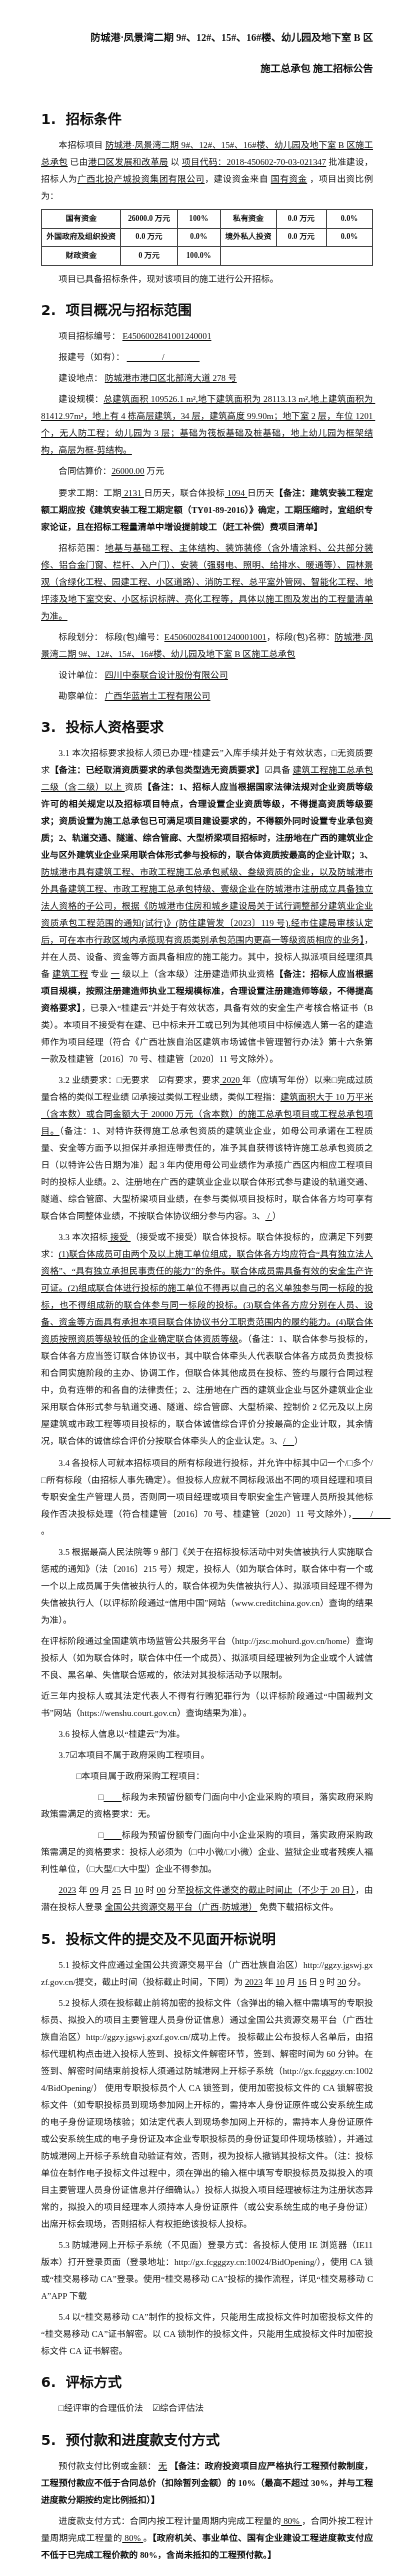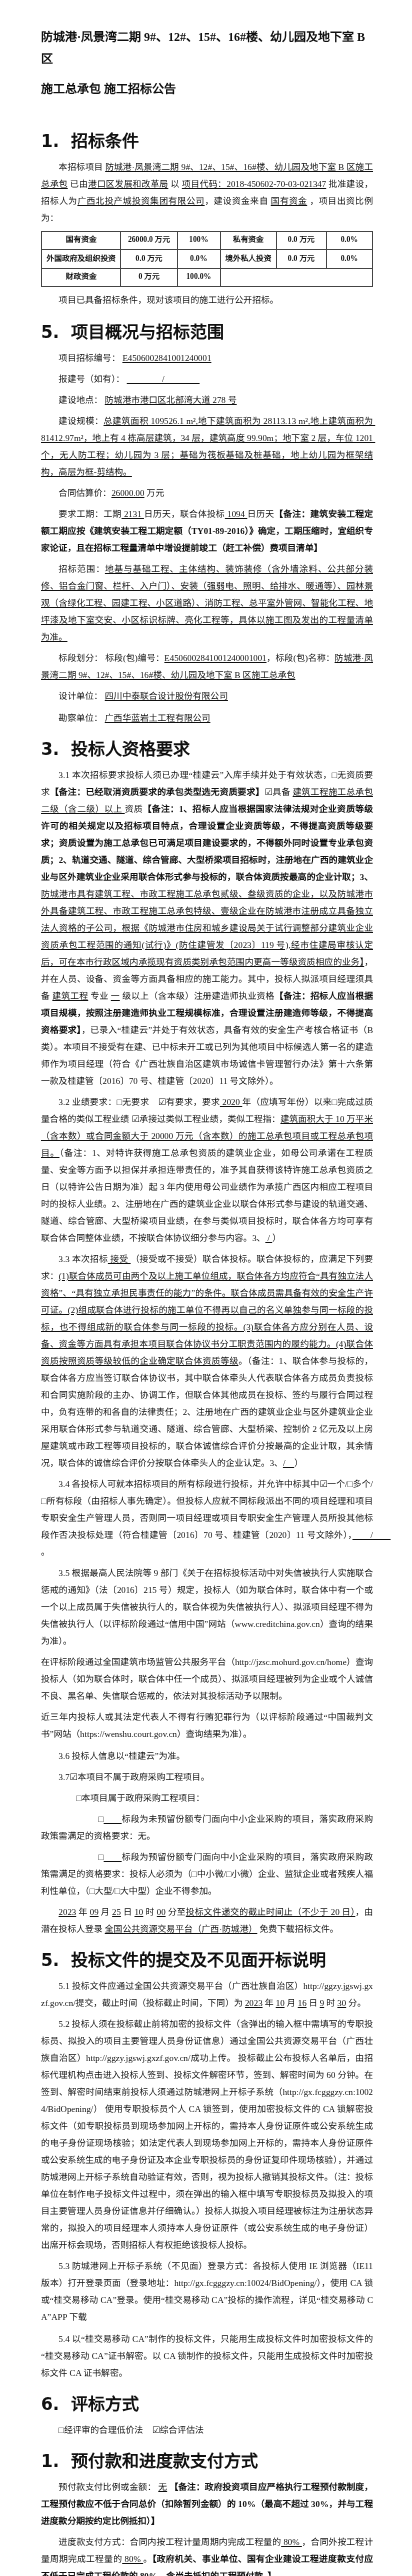--- a/index.html
+++ b/index.html
@@ -4,27 +4,27 @@
 <style>
   html,body{margin:0;padding:0;background:#ffffff;}
   .page{
     width:412px; min-height:2632px; box-sizing:border-box;
     background:#ffffff; color:#111;
     padding:24px 39px 20.6px 41px;
     font-family:"Liberation Serif","DejaVu Serif","DejaVu Sans",serif;
     font-size:8.8px; line-height:17px;
   }
   .doc-title{
-    text-align:left; font-weight:bold; font-size:12px; line-height:21.6px;
+    text-align:right; font-weight:bold; font-size:10px; line-height:21.6px;
     margin:3.1px 0 0 0;
   }
   .doc-title .t2{margin-top:9px;}
   .sec-h{
     font-family:"DejaVu Sans","Liberation Sans",sans-serif;
-    font-weight:bold; font-size:17px; line-height:15.5px;
+    font-weight:bold; font-size:14px; line-height:15.5px;
     margin:15.5px 0 9.3px 0; white-space:pre-wrap;
   }
   .sec-h.first{margin-top:33px;}
   .para{
     margin:0 0 4.1px 0; text-align:justify; text-indent:2em;
     word-break:break-all; white-space:pre-wrap;
   }
   .para.noind{text-indent:0;}
   .para.ind4{text-indent:4em;font-family:Liberation Serif, serif;}
   .para.ind6{text-indent:6.5em;}
@@ -76,21 +76,21 @@
       <td>财政资金</td>
       <td>0 万元</td>
       <td>100.0%</td>
       <td colspan="3"></td>
     </tr>
   </tbody>
     </table>
 
   <p class="para"><span class="sg-p">项目已具备招标条件，现对该项目的施工进行公开招标。</span></p>
 
-  <h2 class="sec-h">5.  项目概况与招标范围</h2>
+  <h2 class="sec-h">2.  项目概况与招标范围</h2>
   <p class="para"><span class="sg-p">项目招标编号： </span><span class="sg-u">E4506002841001240001</span></p>
   <p class="para"><span class="sg-p">报建号（如有）： </span><span class="sg-u">　　　　/　　　　</span></p>
   <p class="para"><span class="sg-p">建设地点： </span><span class="sg-u">防城港市港口区北部湾大道 278 号</span></p>
   <p class="para"><span class="sg-p">建设规模：</span><span class="sg-u">总建筑面积 109526.1 m²,地下建筑面积为 28113.13 m²,地上建筑面积为 81412.97m²，地上有 4 栋高层建筑，34 层，建筑高度 99.90m；地下室 2 层，车位 1201 个，无人防工程；幼儿园为 3 层；基础为筏板基础及桩基础，地上幼儿园为框架结构，高层为框-剪结构。</span></p>
   <p class="para"><span class="sg-p">合同估算价：</span><span class="sg-u">26000.00</span><span class="sg-p"> 万元</span></p>
   <p class="para"><span class="sg-p">要求工期：工期</span><span class="sg-u"> 2131 </span><span class="sg-p">日历天，联合体投标</span><span class="sg-u"> 1094 </span><span class="sg-p">日历天</span><span class="sg-b">【备注：建筑安装工程定额工期应按《建筑安装工程工期定额（TY01-89-2016）》确定，工期压缩时，宜组织专家论证，且在招标工程量清单中增设提前竣工（赶工补偿）费项目清单】</span></p>
   <p class="para"><span class="sg-p">招标范围：</span><span class="sg-u">地基与基础工程、主体结构、装饰装修（含外墙涂料、公共部分装修、铝合金门窗、栏杆、入户门）、安装（强弱电、照明、给排水、暖通等）、园林景观（含绿化工程、园建工程、小区道路）、消防工程、总平室外管网、智能化工程、地坪漆及地下室交安、小区标识标牌、亮化工程等，具体以施工图及发出的工程量清单为准。</span></p>
   <p class="para"><span class="sg-p">标段划分： 标段(包)编号：</span><span class="sg-u">E4506002841001240001001</span><span class="sg-p">，标段(包)名称：</span><span class="sg-u">防城港·凤景湾二期 9#、12#、15#、16#楼、幼儿园及地下室 B 区施工总承包</span></p>
   <p class="para"><span class="sg-p">设计单位： </span><span class="sg-u">四川中泰联合设计股份有限公司</span></p>
   <p class="para"><span class="sg-p">勘察单位： </span><span class="sg-u">广西华蓝岩土工程有限公司</span></p>
@@ -113,18 +113,18 @@
 
   <h2 class="sec-h">5.  投标文件的提交及不见面开标说明</h2>
   <p class="para"><span class="sg-p">5.1 投标文件应通过全国公共资源交易平台（广西壮族自治区）http://ggzy.jgswj.gxzf.gov.cn/提交，截止时间（投标截止时间，下同）为 </span><span class="sg-u">2023</span><span class="sg-p"> 年 </span><span class="sg-u">10</span><span class="sg-p"> 月 </span><span class="sg-u">16</span><span class="sg-p"> 日 </span><span class="sg-u">9</span><span class="sg-p"> 时 </span><span class="sg-u">30</span><span class="sg-p"> 分。</span></p>
   <p class="para"><span class="sg-p">5.2 投标人须在投标截止前将加密的投标文件（含弹出的输入框中需填写的专职投标员、拟投入的项目主要管理人员身份证信息）通过全国公共资源交易平台（广西壮族自治区）http://ggzy.jgswj.gxzf.gov.cn/成功上传。 投标截止公布投标人名单后，由招标代理机构点击进入投标人签到、投标文件解密环节，签到、解密时间为 60 分钟。在签到、解密时间结束前投标人须通过防城港网上开标子系统（http://gx.fcgggzy.cn:10024/BidOpening/） 使用专职投标员个人 CA 锁签到，使用加密投标文件的 CA 锁解密投标文件（如专职投标员到现场参加网上开标的，需持本人身份证原件或公安系统生成的电子身份证现场核验；如法定代表人到现场参加网上开标的，需持本人身份证原件或公安系统生成的电子身份证及本企业专职投标员的身份证复印件现场核验），并通过防城港网上开标子系统自动验证有效，否则，视为投标人撤销其投标文件。（注：投标单位在制作电子投标文件过程中，须在弹出的输入框中填写专职投标员及拟投入的项目主要管理人员身份证信息并仔细确认。）投标人拟投入项目经理被标注为注册状态异常的，拟投入的项目经理本人须持本人身份证原件（或公安系统生成的电子身份证）出席开标会现场，否则招标人有权拒绝该投标人投标。</span></p>
   <p class="para"><span class="sg-p">5.3 防城港网上开标子系统（不见面）登录方式：各投标人使用 IE 浏览器（IE11 版本）打开登录页面（登录地址：http://gx.fcgggzy.cn:10024/BidOpening/），使用 CA 锁或“桂交易移动 CA”登录。使用“桂交易移动 CA”投标的操作流程，详见“桂交易移动 CA”APP 下载</span></p>
   <p class="para"><span class="sg-p">5.4 以“桂交易移动 CA”制作的投标文件，只能用生成投标文件时加密投标文件的“桂交易移动 CA”证书解密。以 CA 锁制作的投标文件，只能用生成投标文件时加密投标文件 CA 证书解密。</span></p>
 
   <h2 class="sec-h">6.  评标方式</h2>
   <p class="para"><span class="sg-p">□经评审的合理低价法　☑综合评估法</span></p>
 
-  <h2 class="sec-h">1.  预付款和进度款支付方式</h2>
+  <h2 class="sec-h">5.  预付款和进度款支付方式</h2>
   <p class="para"><span class="sg-p">预付款支付比例或金额： </span><span class="sg-u">无</span><span class="sg-b"> 【备注：政府投资项目应严格执行工程预付款制度，工程预付款应不低于合同总价（扣除暂列金额）的 10%（最高不超过 30%，并与工程进度款分期按约定比例抵扣）】</span></p>
   <p class="para"><span class="sg-p">进度款支付方式：合同内按工程计量周期内完成工程量的</span><span class="sg-u"> 80% </span><span class="sg-p">，合同外按工程计量周期完成工程量的</span><span class="sg-u"> 80% </span><span class="sg-p">。</span><span class="sg-b">【政府机关、事业单位、国有企业建设工程进度款支付应不低于已完成工程价款的 80%，含尚未抵扣的工程预付款。】</span></p>
 
 </div>
 
 
 </body></html>

